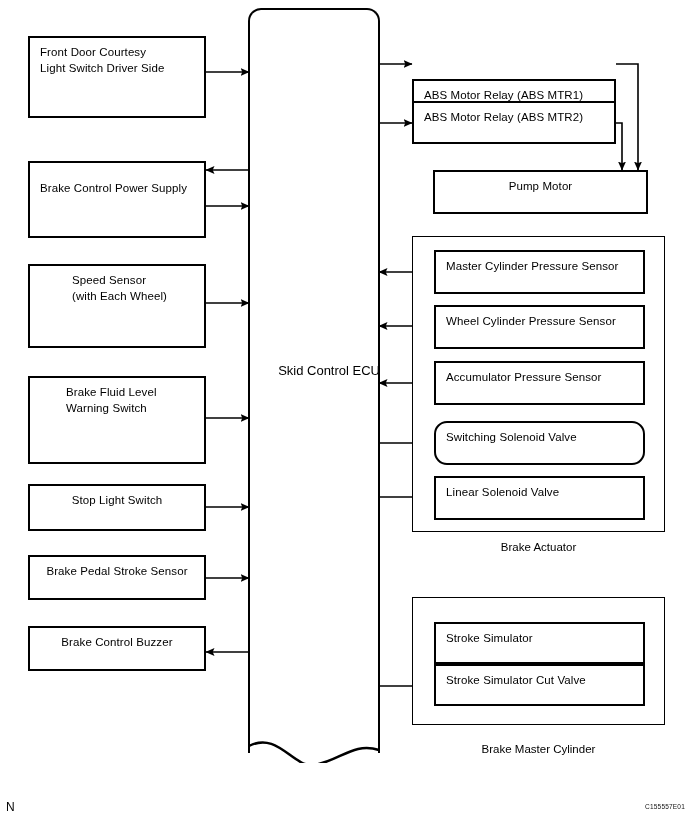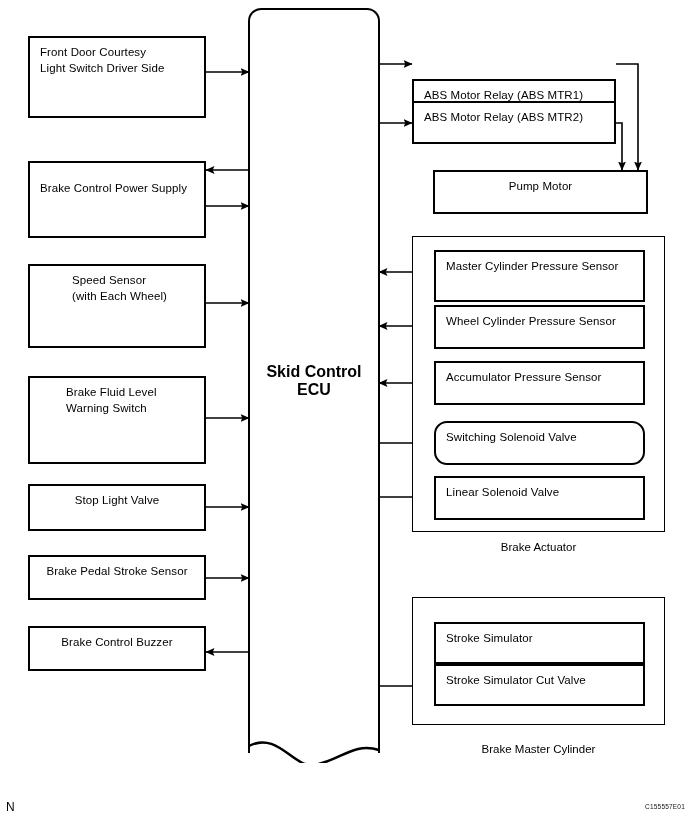--- a/index.html
+++ b/index.html
@@ -64,23 +64,22 @@
     border: 2.5px solid #000000;
     border-bottom: none;
     border-radius: 13px 13px 0 0;
     background: #ffffff;
   }
   .ecu-label {
     position: absolute;
     left: 0;
     right: 0;
     top: 355px;
-    text-align: center;
-    font-size: 16px;
-    font-weight: bold;
+    text-align: right;
+    font-size: 13px;
   }
   .group-box {
     position: absolute;
     box-sizing: border-box;
     border: 1.5px solid #000000;
     background: #ffffff;
   }
   .group-caption {
     position: absolute;
     text-align: center;
@@ -168,21 +167,21 @@
     <div class="box-label" style="left:42px; text-align:left;">Speed Sensor
 (with Each Wheel)</div>
   </div>
 
   <div class="box" style="left:28px; top:376px; width:178px; height:88px;">
     <div class="box-label" style="left:36px; text-align:left;">Brake Fluid Level
 Warning Switch</div>
   </div>
 
   <div class="box" style="left:28px; top:484px; width:178px; height:47px;">
-    <div class="box-label center">Stop Light Valve</div>
+    <div class="box-label center">Stop Light Switch</div>
   </div>
 
   <div class="box" style="left:28px; top:555px; width:178px; height:45px;">
     <div class="box-label center">Brake Pedal Stroke Sensor</div>
   </div>
 
   <div class="box" style="left:28px; top:626px; width:178px; height:45px;">
     <div class="box-label center">Brake Control Buzzer</div>
   </div>
 
@@ -193,21 +192,21 @@
   <div class="box" style="left:412px; top:101px; width:204px; height:43px;">
     <div class="box-label">ABS Motor Relay (ABS MTR2)</div>
   </div>
 
   <div class="box" style="left:433px; top:170px; width:215px; height:44px;">
     <div class="box-label center">Pump Motor</div>
   </div>
 
   <div class="group-box" style="left:412px; top:236px; width:253px; height:296px;"></div>
 
-  <div class="box" style="left:434px; top:250px; width:211px; height:52px;">
+  <div class="box" style="left:434px; top:250px; width:211px; height:44px;">
     <div class="box-label">Master Cylinder Pressure Sensor</div>
   </div>
   <div class="box" style="left:434px; top:305px; width:211px; height:44px;">
     <div class="box-label">Wheel Cylinder Pressure Sensor</div>
   </div>
   <div class="box" style="left:434px; top:361px; width:211px; height:44px;">
     <div class="box-label">Accumulator Pressure Sensor</div>
   </div>
   <div class="box" style="left:434px; top:421px; width:211px; height:44px;border-radius:13px;">
     <div class="box-label">Switching Solenoid Valve</div>

